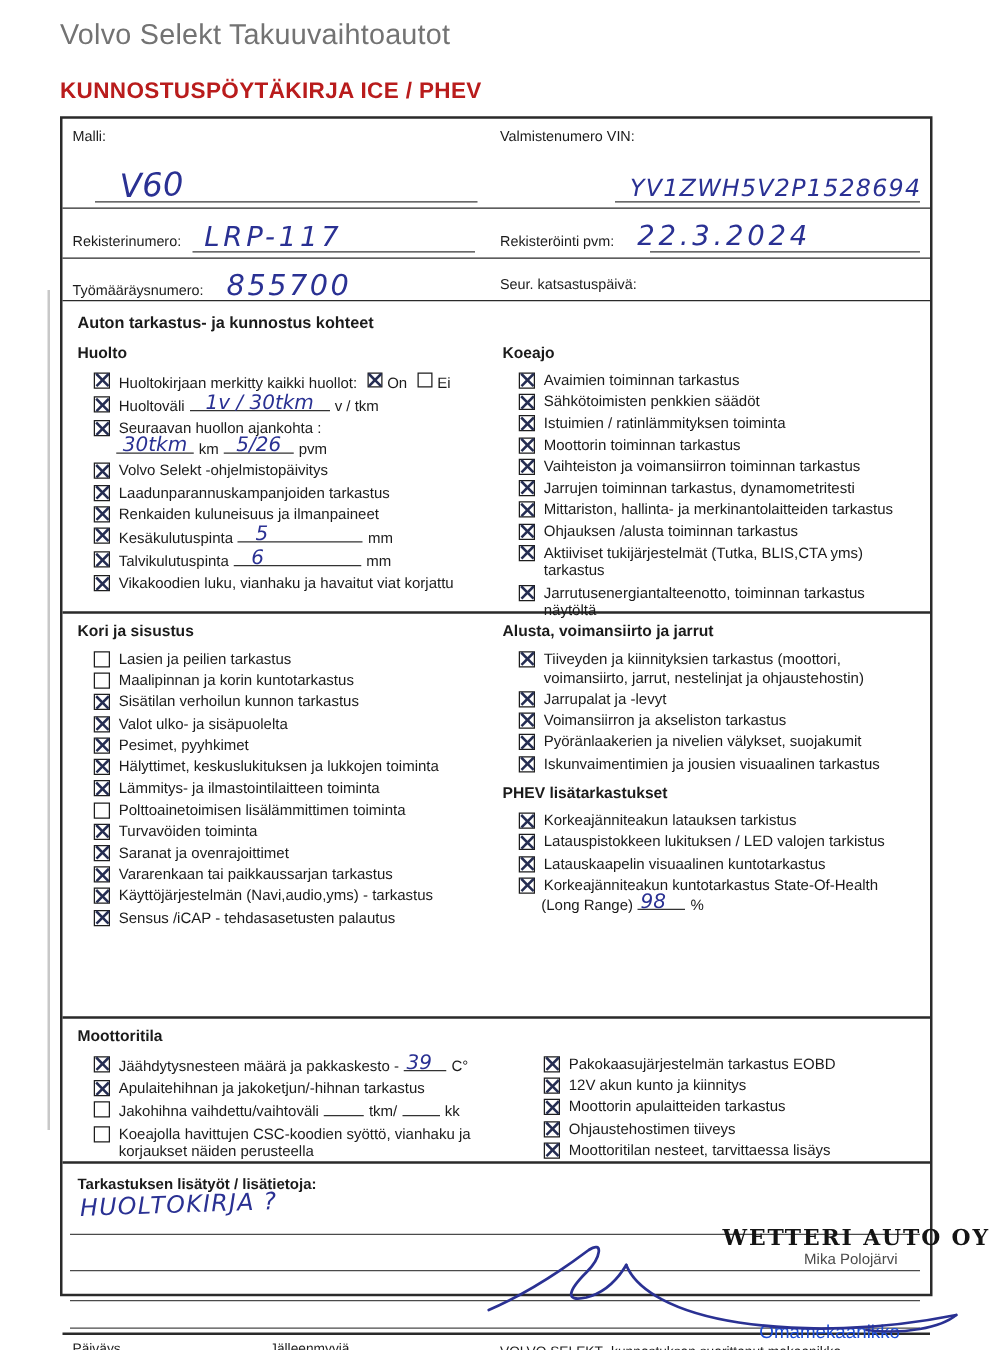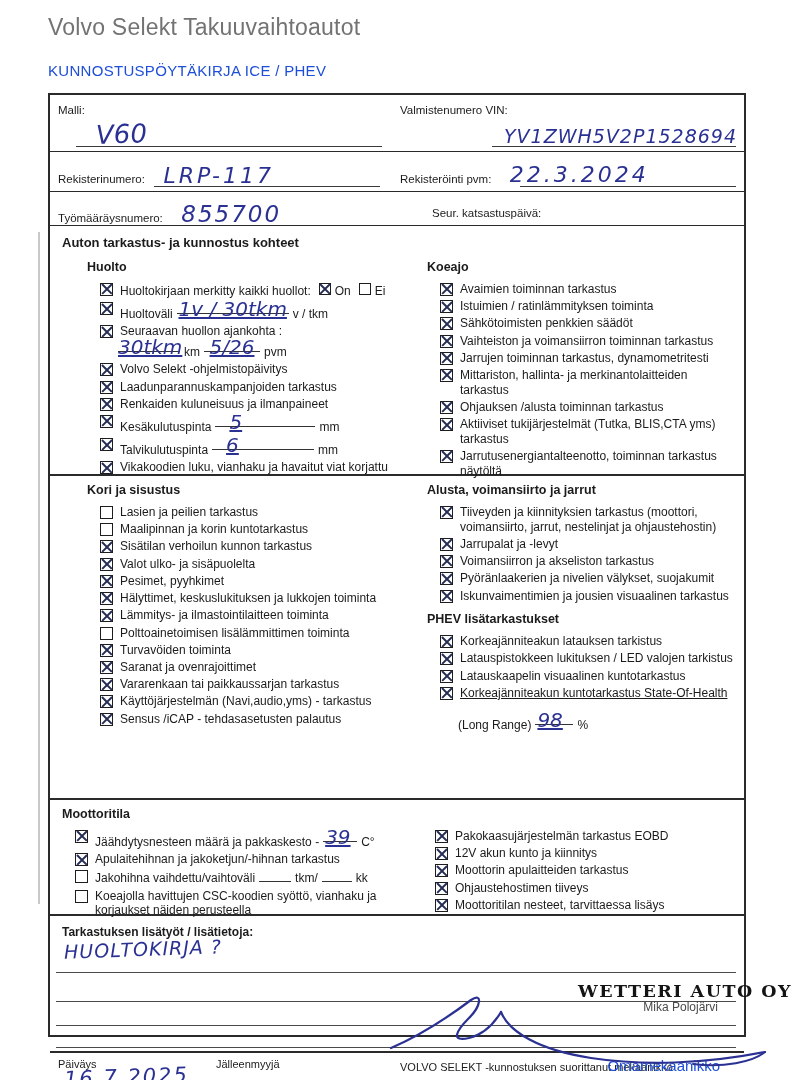--- a/index.html
+++ b/index.html
@@ -1,47 +1,47 @@
 <!DOCTYPE html>
 <html><head>
 <meta charset="utf-8">
 <style>
   html,body{margin:0;padding:0;background:#e8e8e8;}
   .page{position:relative;width:792px;height:1080px;background:#ffffff;font-family:"Liberation Sans",sans-serif;color:#1b1b1b;overflow:hidden;margin:0 auto;}
   .title{position:absolute;left:48px;top:14px;font-size:23px;font-weight:500;letter-spacing:.2px;color:#737373;}
-  .subtitle{position:absolute;left:48px;top:62px;font-size:15px;font-weight:400;letter-spacing:.3px;color:#1d4ed8;}
+  .subtitle{position:absolute;left:48px;top:62px;font-size:18px;font-weight:700;letter-spacing:.3px;color:#b91c1c;}
   .artifact-line{position:absolute;left:38px;top:232px;width:2px;height:672px;background:#9a9a9a;opacity:.55;}
   .formbox{position:absolute;left:48px;top:93px;width:698px;height:944px;border:2px solid #2a2a2a;box-sizing:border-box;background:#fff;}
   .frow{position:relative;display:flex;border-bottom:1.5px solid #2a2a2a;box-sizing:border-box;}
-  .r1{height:57px}.r2{height:40px}.r3{height:34px}
+  .r1{height:72px}.r2{height:40px}.r3{height:34px}
   .fcol{position:relative;box-sizing:border-box;padding:5px 8px;}
   .fcol.l{width:342px}.fcol.r{flex:1}
   .flabel{font-size:11.5px;color:#1b1b1b;}
   .wline{position:absolute;bottom:4px;height:0;border-bottom:1.4px solid #3a3a3a;}
   .hw{font-family:"DejaVu Sans",sans-serif;font-style:italic;color:#2a3193;white-space:nowrap;line-height:1;}
   .v-malli{position:absolute;left:46px;bottom:4px;font-size:26px;transform:rotate(-2deg);}
   .v-vin{position:absolute;left:112px;bottom:5px;font-size:19px;letter-spacing:1px;}
   .inline-val{display:inline-block;margin-left:14px;transform:translateY(2px);}
   .sect{position:relative;border-bottom:2px solid #2a2a2a;box-sizing:border-box;padding:7px 10px;}
   .sA{height:250px}.sB{height:324px}.sC{height:116px}.sD{height:137px}
   .sE{height:52px;border-bottom:none;box-sizing:border-box;position:relative;}
   .h-main{font-size:13px;font-weight:700;margin:2px 0 10px 2px;}
   .h-sub{font-size:12.5px;font-weight:700;margin:0 0 8px 2px;}
   .cols{display:flex;}
-  .cleft{width:332px;margin-left:25px;}
+  .cleft{width:332px;}
   .cright{flex:1;padding-left:8px;}
   .item{display:flex;align-items:flex-start;gap:7px;font-size:12px;line-height:1.22;margin-bottom:2.6px;padding-left:15px;}
   .item .txt{display:flex;align-items:baseline;gap:4px;flex-wrap:wrap;}
   .cb{flex:0 0 auto;width:11px;height:11px;border:1.7px solid #1d1d1d;margin-top:1px;position:relative;background:#fff;}
   .cb.sm{width:10px;height:10px;margin-left:4px;}
   .cb.checked::before,.cb.checked::after{content:"";position:absolute;top:4.4px;left:-1.5px;width:14px;height:1.7px;background:#252d52;}
   .cb.checked::before{transform:rotate(45deg);}
   .cb.checked::after{transform:rotate(-45deg);}
   .fill{display:inline-block;border-bottom:1.4px solid #333;text-align:center;height:12px;}
-  .fill .hw{display:inline-block;font-size:20px;transform:translateY(-2px);text-decoration:underline;}
+  .fill .hw{display:inline-block;font-size:16px;transform:translateY(-2px);}
   .indent{margin-left:18px;}
   .mcols{display:flex;}
   .mleft{width:348px;}
   .mright{flex:1;padding-left:12px;}
   .d-label{font-size:12px;font-weight:700;margin:2px 0 0 2px;}
   .d-note{position:absolute;left:14px;top:24px;font-size:19px;transform:rotate(-2deg);letter-spacing:1px;}
   .ruled{position:absolute;left:6px;right:8px;border-bottom:1.3px solid #4a4a4a;height:0;}
   .fE-label{position:absolute;font-size:11px;color:#1b1b1b;}
   .v-date{position:absolute;left:14px;top:14px;font-size:21px;letter-spacing:2px;transform:rotate(-2deg);}
   .sigline1{position:absolute;left:347px;bottom:12px;width:170px;border-bottom:1.2px solid #3a3a3a;}
@@ -87,21 +87,21 @@
         <span class="wline" style="left:128px;right:8px;"></span>
       </div>
     </div>
 
     <div class="frow r3">
       <div class="fcol l">
         <span class="flabel" style="position:relative;top:6px;">Työmääräysnumero:</span>
         <span class="hw inline-val" style="font-size:23px;letter-spacing:2px;position:relative;top:4px;">855700</span>
       </div>
       <div class="fcol r">
-        <span class="flabel" style="position:relative;top:6px;margin-left:32px;">Seur. katsastuspäivä:</span>
+        <span class="flabel" style="position:relative;top:6px;">Seur. katsastuspäivä:</span>
       </div>
     </div>
 
     <div class="sect sA">
       <div class="h-main">Auton tarkastus- ja kunnostus kohteet</div>
       <div class="cols">
         <div class="cleft">
           <div class="h-sub">Huolto</div>
 
           <div class="item">
@@ -176,25 +176,29 @@
         </div>
 
         <div class="cright">
           <div class="h-sub">Koeajo</div>
           <div class="item">
               <span class="cb checked"></span>
               <span>Avaimien toiminnan tarkastus</span>
             </div>
           <div class="item">
               <span class="cb checked"></span>
+              <span>Sähkötoimisten penkkien säädöt</span>
+            </div>
+          <div class="item">
+              <span class="cb checked"></span>
               <span>Istuimien / ratinlämmityksen toiminta</span>
             </div>
           <div class="item">
               <span class="cb checked"></span>
-              <span>Sähkötoimisten penkkien säädöt</span>
+              <span>Moottorin toiminnan tarkastus</span>
             </div>
           <div class="item">
               <span class="cb checked"></span>
               <span>Vaihteiston ja voimansiirron toiminnan tarkastus</span>
             </div>
           <div class="item">
               <span class="cb checked"></span>
               <span>Jarrujen toiminnan tarkastus, dynamometritesti</span>
             </div>
           <div class="item">
@@ -304,21 +308,21 @@
               <span>Korkeajänniteakun latauksen tarkistus</span>
             </div>
           <div class="item">
               <span class="cb checked"></span>
               <span>Latauspistokkeen lukituksen / LED valojen tarkistus</span>
             </div>
           <div class="item">
               <span class="cb checked"></span>
               <span>Latauskaapelin visuaalinen kuntotarkastus</span>
             </div>
-          <div class="item" style="margin-bottom:12px;text-decoration:underline;">
+          <div class="item" style="margin-bottom:0;">
               <span class="cb checked"></span>
               <span>Korkeajänniteakun kuntotarkastus State-Of-Health</span>
             </div>
           <div class="item indent">
             <span class="txt">
               <span>(Long Range)</span>
               <span class="fill" style="width:36px;text-align:left;padding-left:2px;"><span class="hw">98</span></span>
               <span>%</span>
             </span>
           </div>

